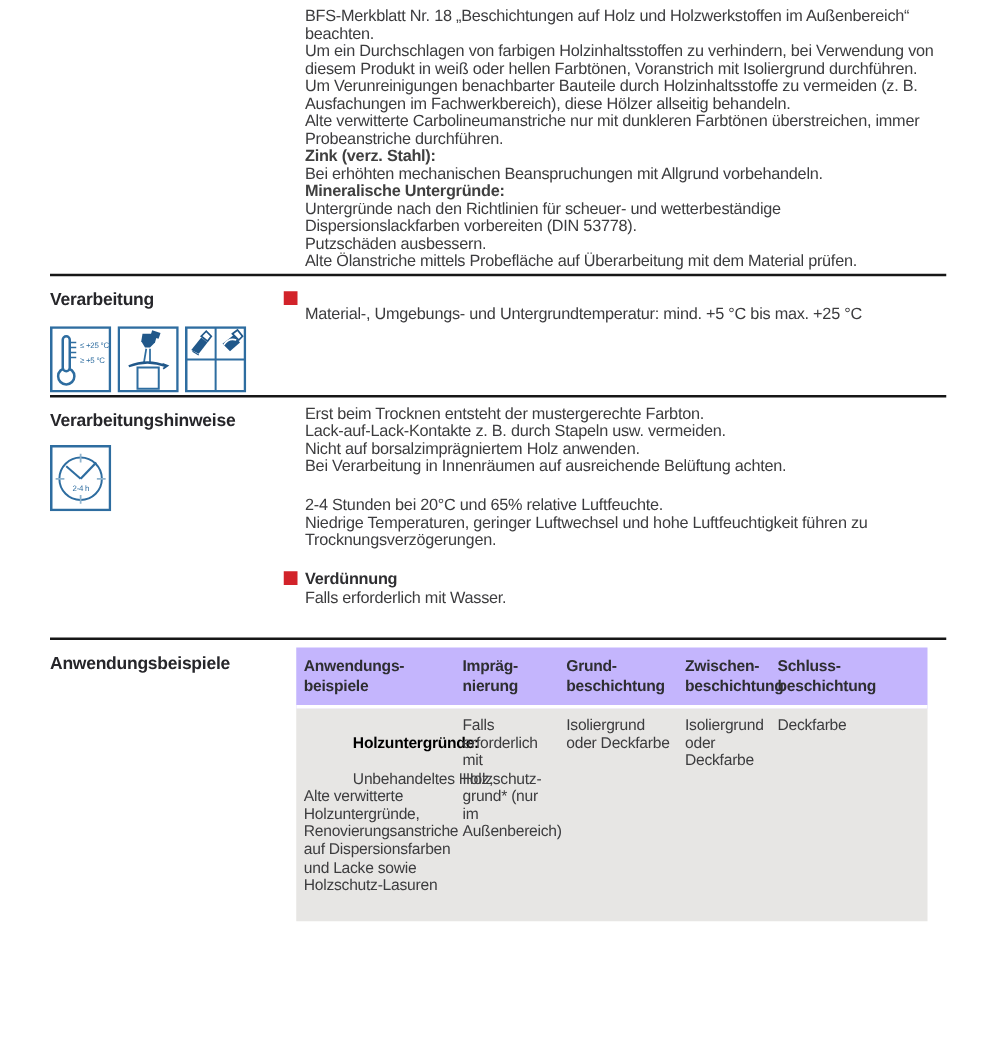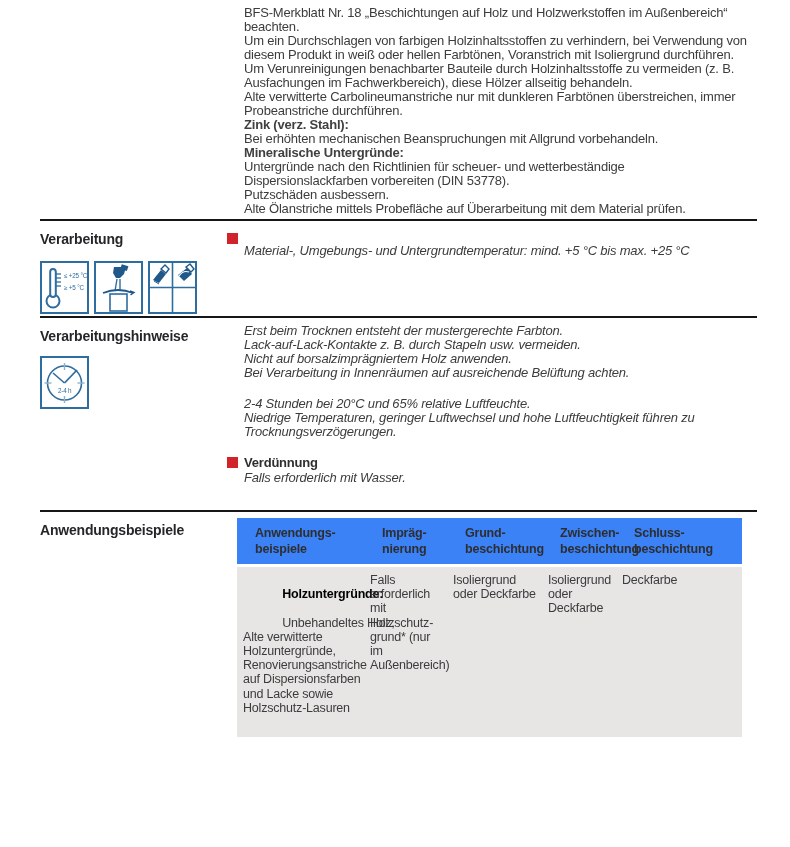--- a/index.html
+++ b/index.html
@@ -30,37 +30,37 @@
     line-height:18px; padding-top:3px;
   }
   .content-col { flex:1; min-width:0; }
 
   .bullet-row { display:flex; align-items:flex-start; padding-top:3px; }
   .bullet {
     width:11px; height:11px; flex:0 0 11px;
     margin:3px 6px 0 0;
   }
   .bullet-title { font-weight:bold; color:#2e2e31; line-height:17.2px; white-space:pre; }
-  .indent { padding-left:17px;font-style:italic; }
+  .indent { padding-left:17px; }
 
   .icons-row { display:flex; gap:5px; margin-top:13px; }
   .proc-icon { display:block; }
 
   .sec1 { height:97px; }
   .sec2 { height:194px; }
   .sec2 .lines-block { margin-bottom:17px; }
   .trocknung-block { margin-bottom:12px; }
   .clock-wrap { margin-top:11px; }
 
   
   .sec3 { height:228px; }
   .app-table { margin-left:10px; width:505px; font-size:12.5px; }
   .t-header {
     display:grid; grid-template-columns:127px 83px 95px 74px 126px;
-    background:#3b82f6; border-bottom:3px solid #ffffff;padding-left:12px;
+    background:#c4b5fd; border-bottom:3px solid #ffffff;
   }
   .t-header .cell {
     font-weight:bold; color:#2e2e31;
     padding:7px 0 7px 6px; line-height:16px; white-space:pre;
   }
   .t-body {
     display:grid; grid-template-columns:127px 83px 95px 74px 126px;
     background:#e7e6e4;
   }
   .t-body .cell {

